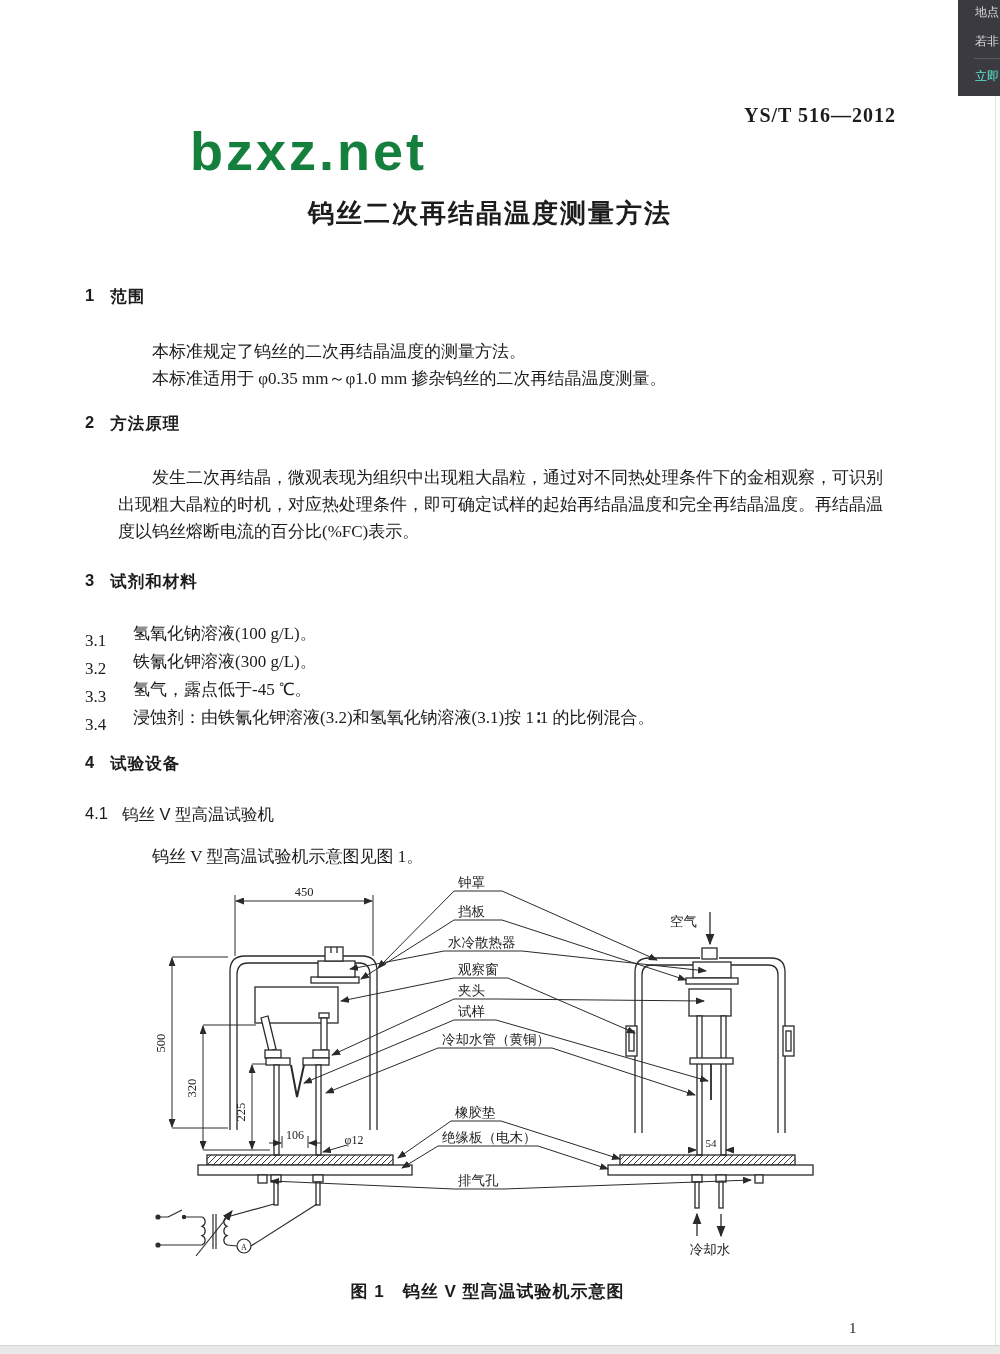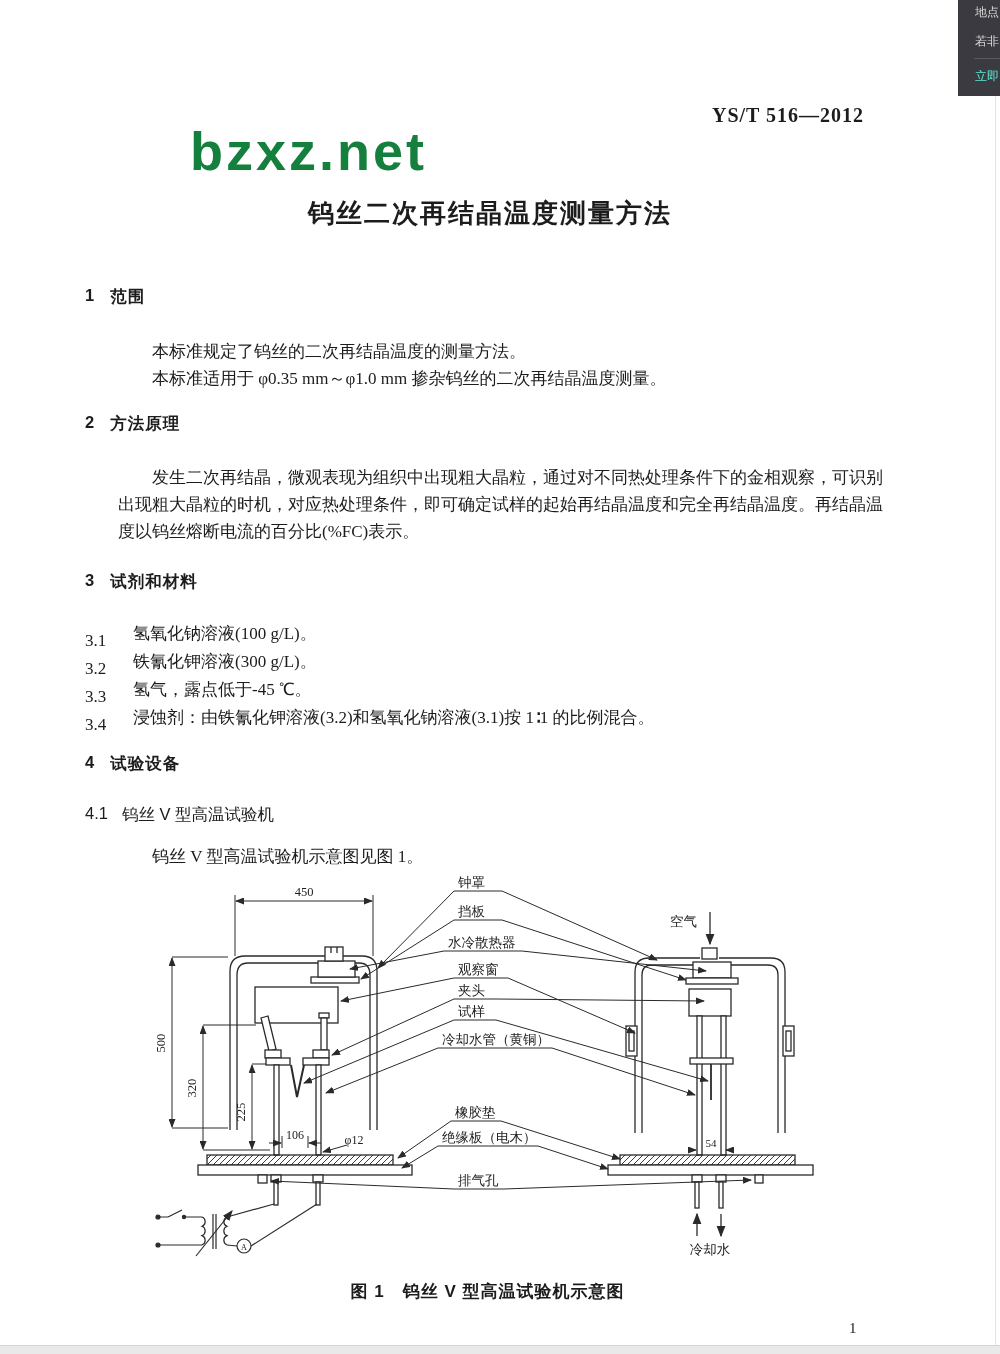--- a/index.html
+++ b/index.html
@@ -19,21 +19,21 @@
   .overlay-box .ov-link{position:absolute;left:17px;top:68px;font-family:"Liberation Sans",sans-serif;
     font-size:12px;color:#5eead4;white-space:nowrap;}
   
   .right-edge{left:995px;top:96px;width:1px;height:1249px;background:#e3e3e3;}
   .bottom-strip{left:0;top:1345px;width:1000px;height:9px;background:#e9e9e9;border-top:1px solid #d5d5d5;}
   
   .watermark{
     left:190px;top:120px;font-family:"Liberation Sans",sans-serif;
     font-size:54px;font-weight:bold;letter-spacing:3px;color:#15803d;z-index:0;white-space:nowrap;
   }
-  .doc-code{left:712px;top:104px;font-size:20px;font-weight:bold;letter-spacing:1px;z-index:2;}
+  .doc-code{left:744px;top:104px;font-size:20px;font-weight:bold;letter-spacing:1px;z-index:2;}
   .doc-title{left:0;top:196px;width:980px;text-align:center;font-family:Liberation Mono, monospace;
     font-size:26px;font-weight:bold;letter-spacing:2px;z-index:2;}
   .sec-head{left:85px;font-family:"Liberation Sans",sans-serif;font-size:16.5px;font-weight:bold;
     display:flex;gap:15px;letter-spacing:1px;z-index:2;}
   .body-line{left:85px;width:836px;font-size:17px;z-index:2;margin-left:33px;}
   .indent{padding-left:34px;}
   .item-line{left:85px;width:836px;font-size:17px;display:flex;z-index:2;}
   .item-num{width:48px;flex:0 0 48px;margin-top:9px;}
   .sub-head{left:85px;font-family:"Liberation Sans",sans-serif;font-size:16.5px;font-weight:normal;
     display:flex;gap:14px;z-index:2;}

